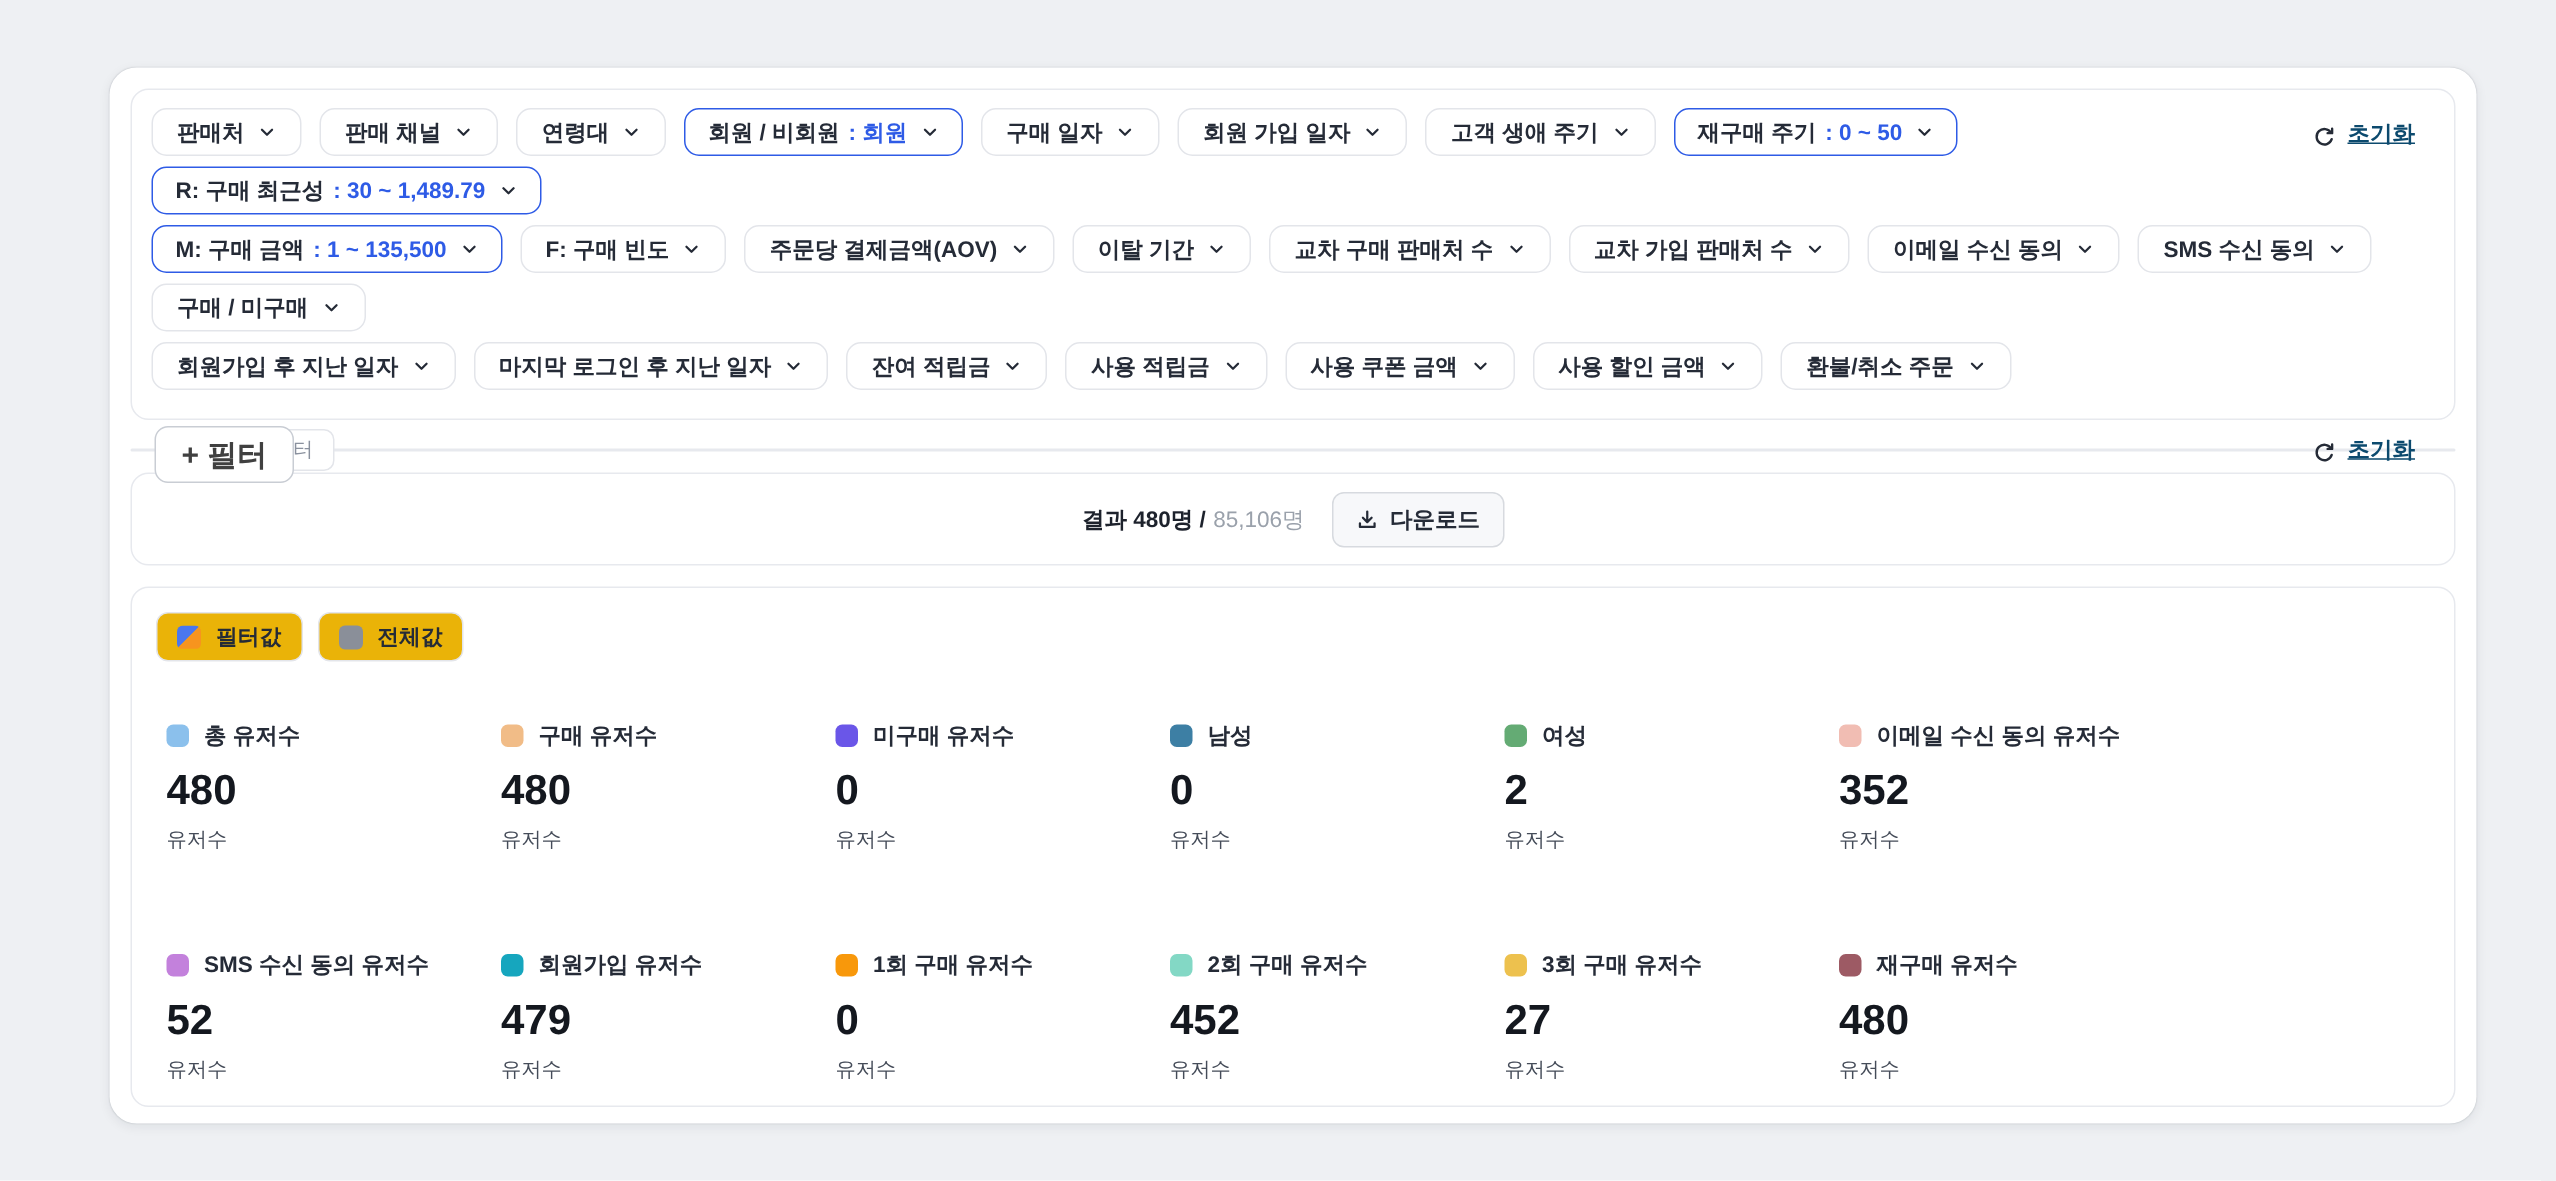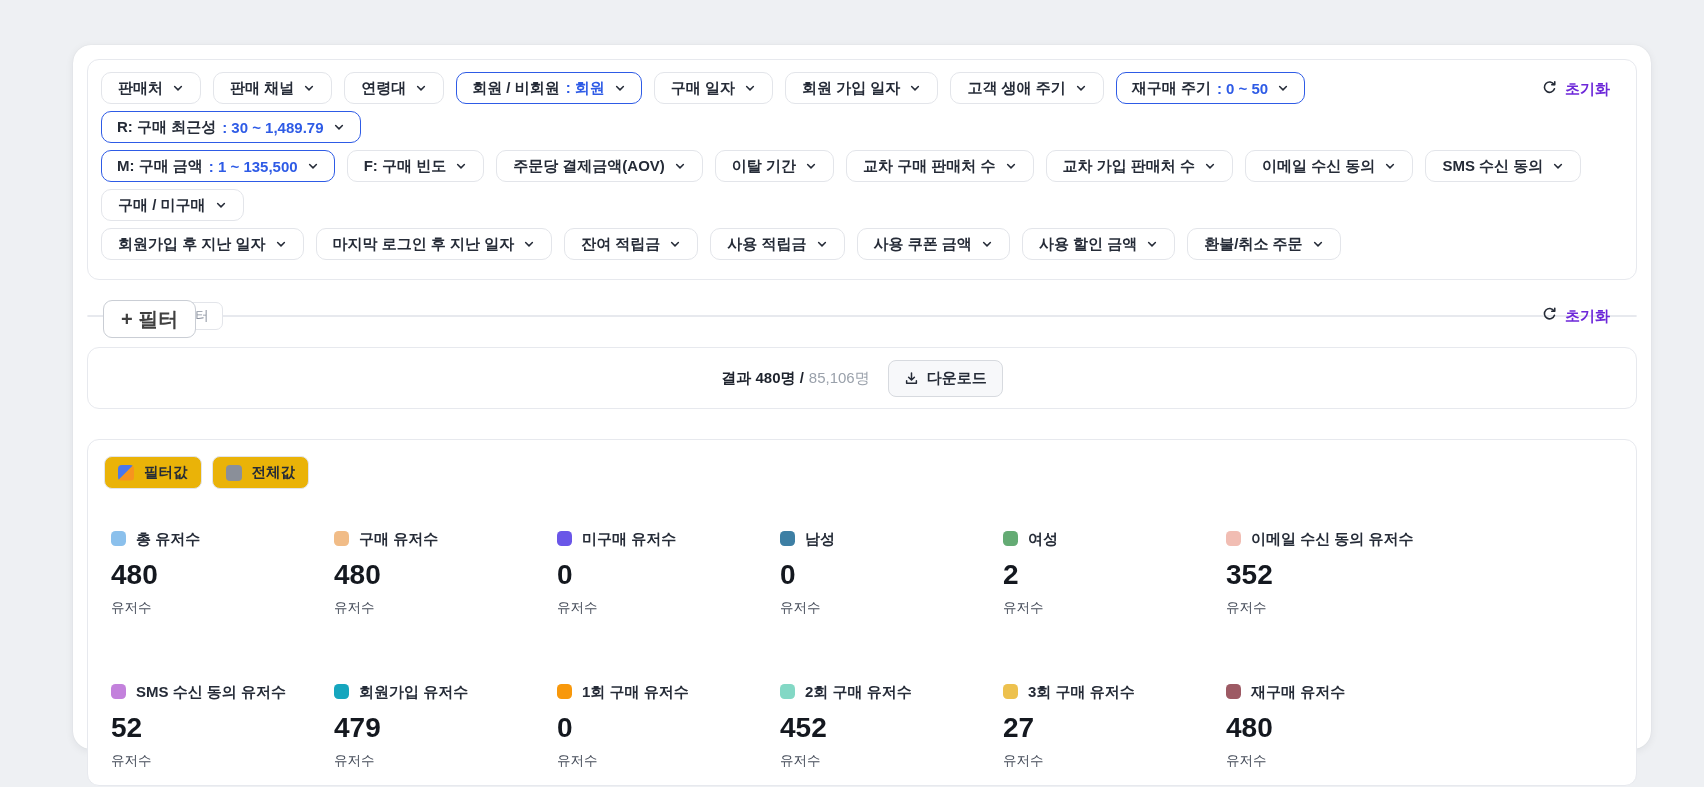--- a/index.html
+++ b/index.html
@@ -12,21 +12,21 @@
     position:relative;
     overflow:hidden;
   }
   .app-card {
     position:absolute; left:73px; top:45px;
     width:1578px; height:704px;
     background:#ffffff;
     border-radius:18px;
     box-shadow:0 2px 8px rgba(15,23,42,.07), 0 0 1px rgba(15,23,42,.12);
     padding:14px;
-    display:flex; flex-direction:column; gap:30px;
+    display:flex; flex-direction:column; gap:14px;
   }
   .panel {
     border:1px solid #e7e9ee;
     border-radius:12px;
     background:#fff;
   }
 
   
   .filter-panel { padding:12px 13px; position:relative; }
   .chip-row { display:flex; flex-wrap:wrap; gap:7px 12px; margin-bottom:7px; }
@@ -39,24 +39,25 @@
     border:1px solid #e3e5ea;
     border-radius:10px;
     font-family:inherit;
     font-size:15px; font-weight:700; color:#252b37;
     cursor:pointer; white-space:nowrap;
   }
   .chip.active { border:1.5px solid #2e5be6; padding:0 15px; }
   .chip-value { color:#2e5be6; margin-left:-3px; }
   .chevron { width:12px; height:12px; flex:none; }
   .reset-btn {
-    display:inline-flex; align-items:flex-start; gap:8px;
+    display:inline-flex; align-items:flex-end; gap:8px;
     background:none; border:none; padding:0;
-    font-family:inherit; font-size:15px; font-weight:600; color:#6d28d9;
+    font-family:inherit; font-size:15px; font-weight:600; color:#0c4a6e;
     cursor:pointer;
+    text-decoration:underline;
   }
   .filter-panel .reset-btn { position:absolute; right:26px; top:20px; }
 
   
   .segment-panel { position:relative; height:74px; margin-top:5px; }
   .segment-title {
     position:absolute; top:-14px; left:22px;
     background:#fff;
     border:1px solid #e3e5ea;
     border-radius:7px;

